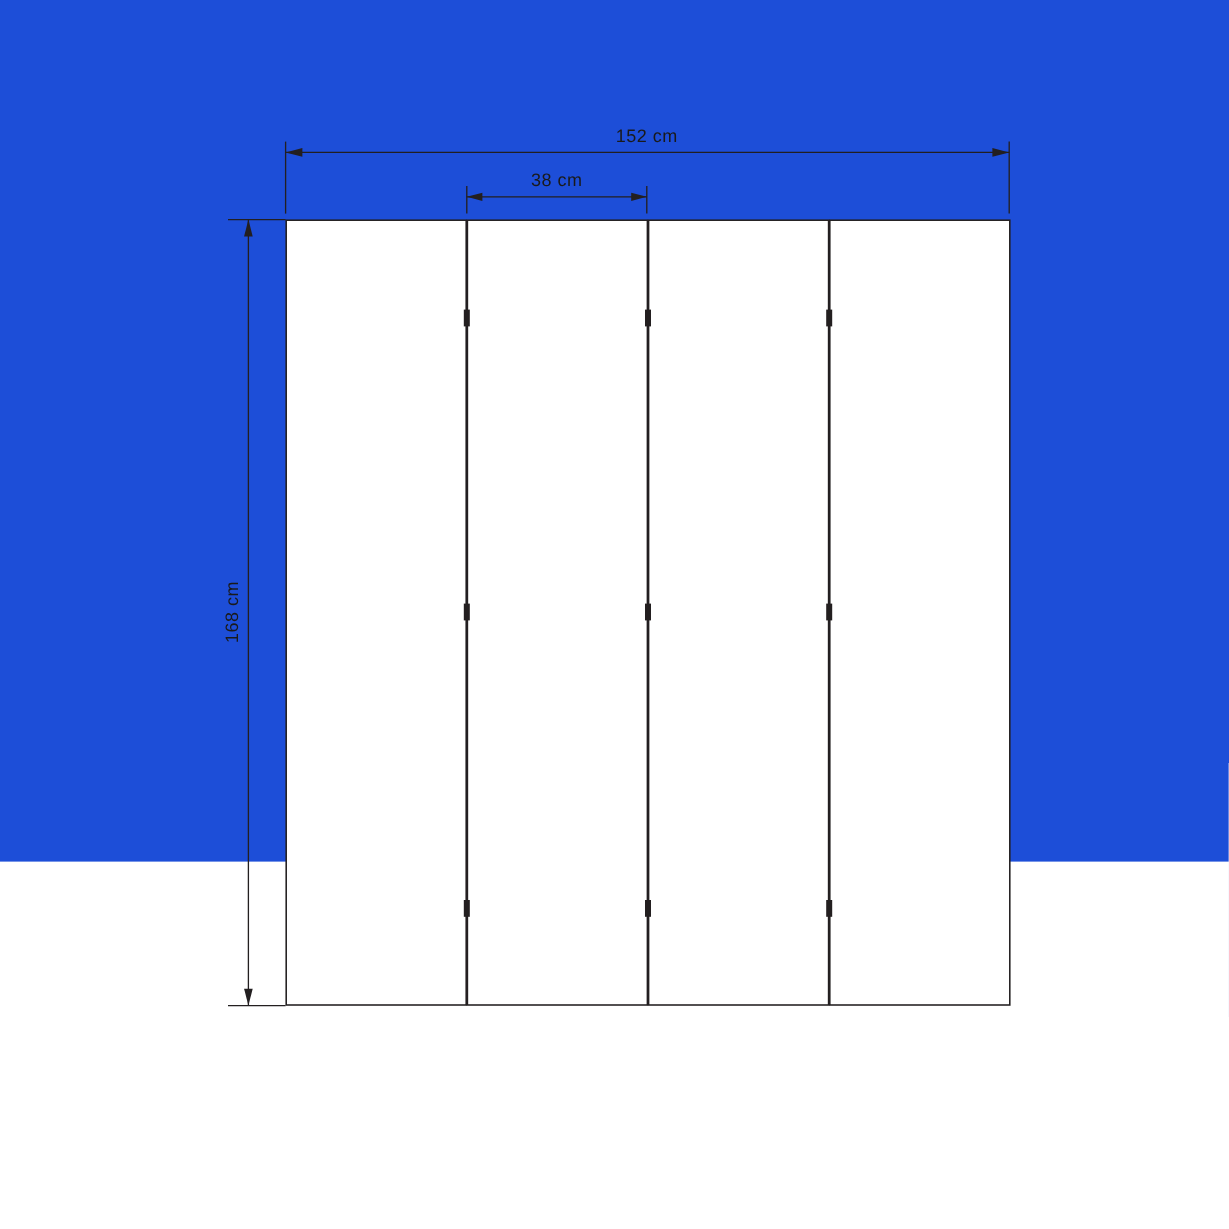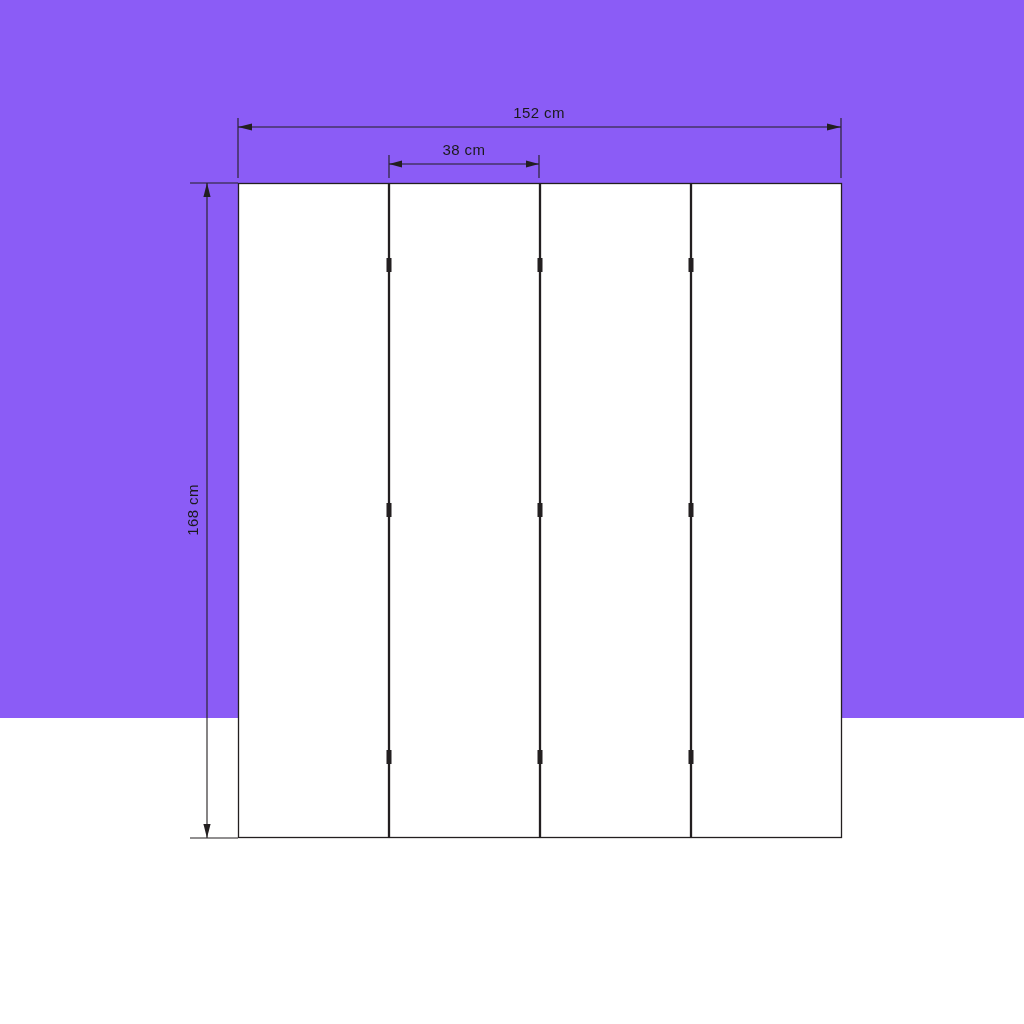--- a/index.html
+++ b/index.html
@@ -10,21 +10,21 @@
   body {
     width: 1024px;
     height: 1024px;
     font-family: "Liberation Sans", sans-serif;
     overflow: hidden;
   }
   #diagram-root {
     position: relative;
     width: 1024px;
     height: 718px;
-    background: #8b5cf6;
+    background: #1d4ed8;
     text-decoration: underline;
   }
   svg.diagram {
     position: absolute;
     left: 0;
     top: 0;
     width: 1024px;
     height: 1024px;
     display: block;
   }

